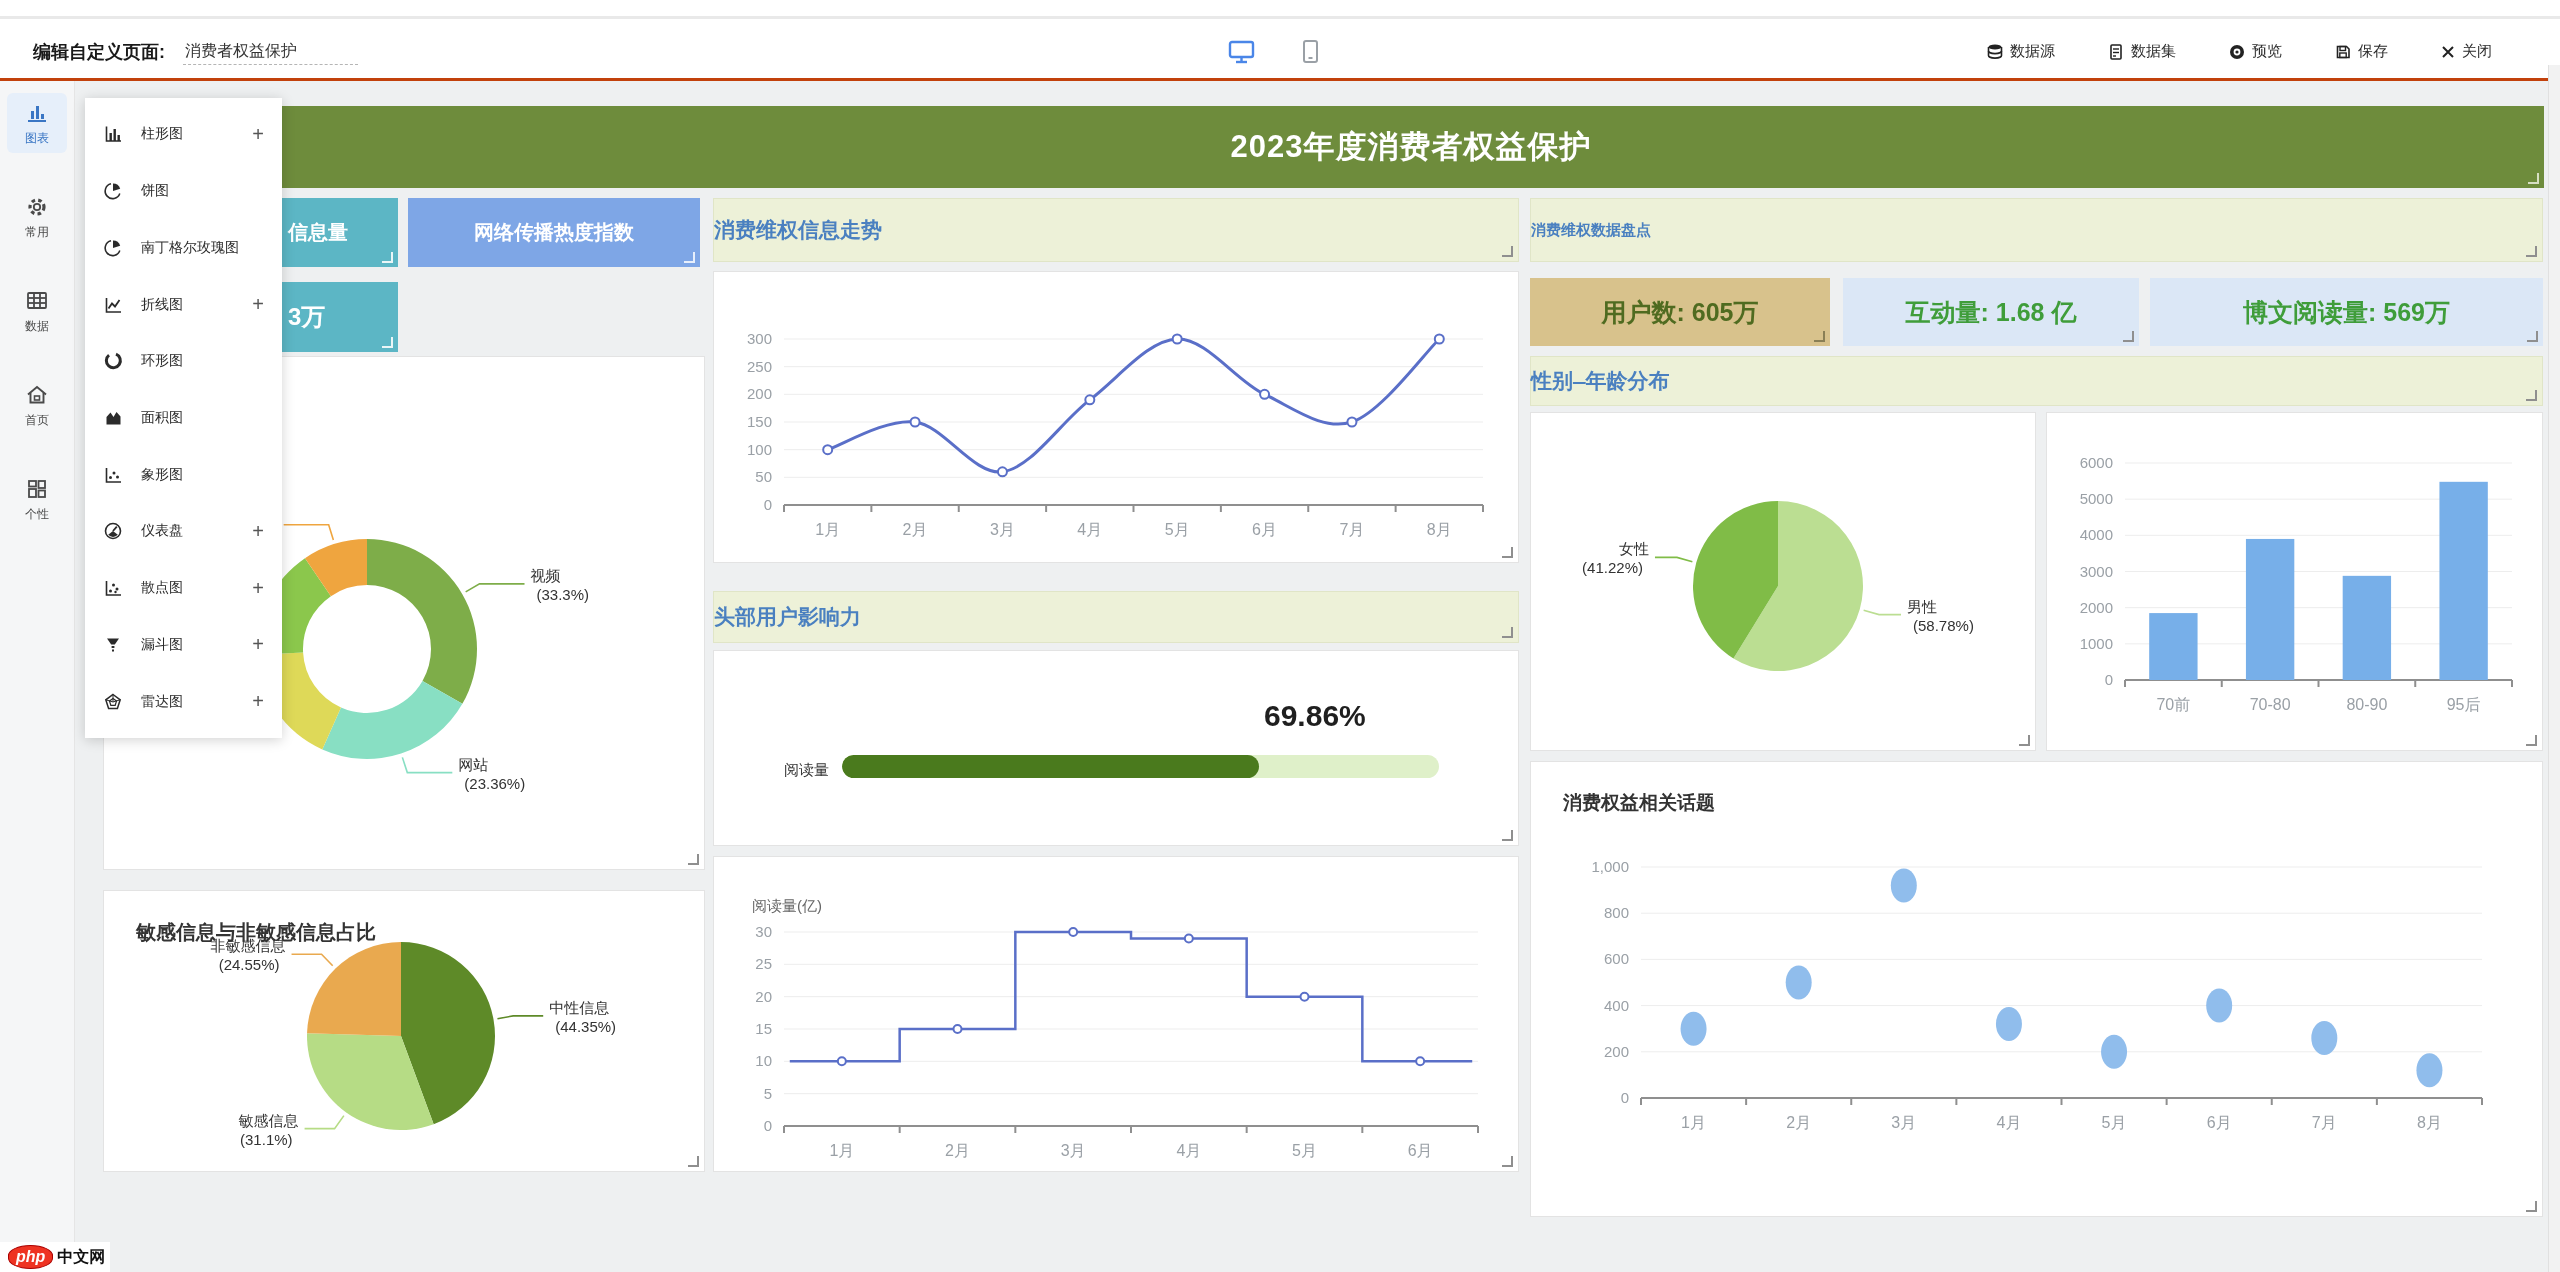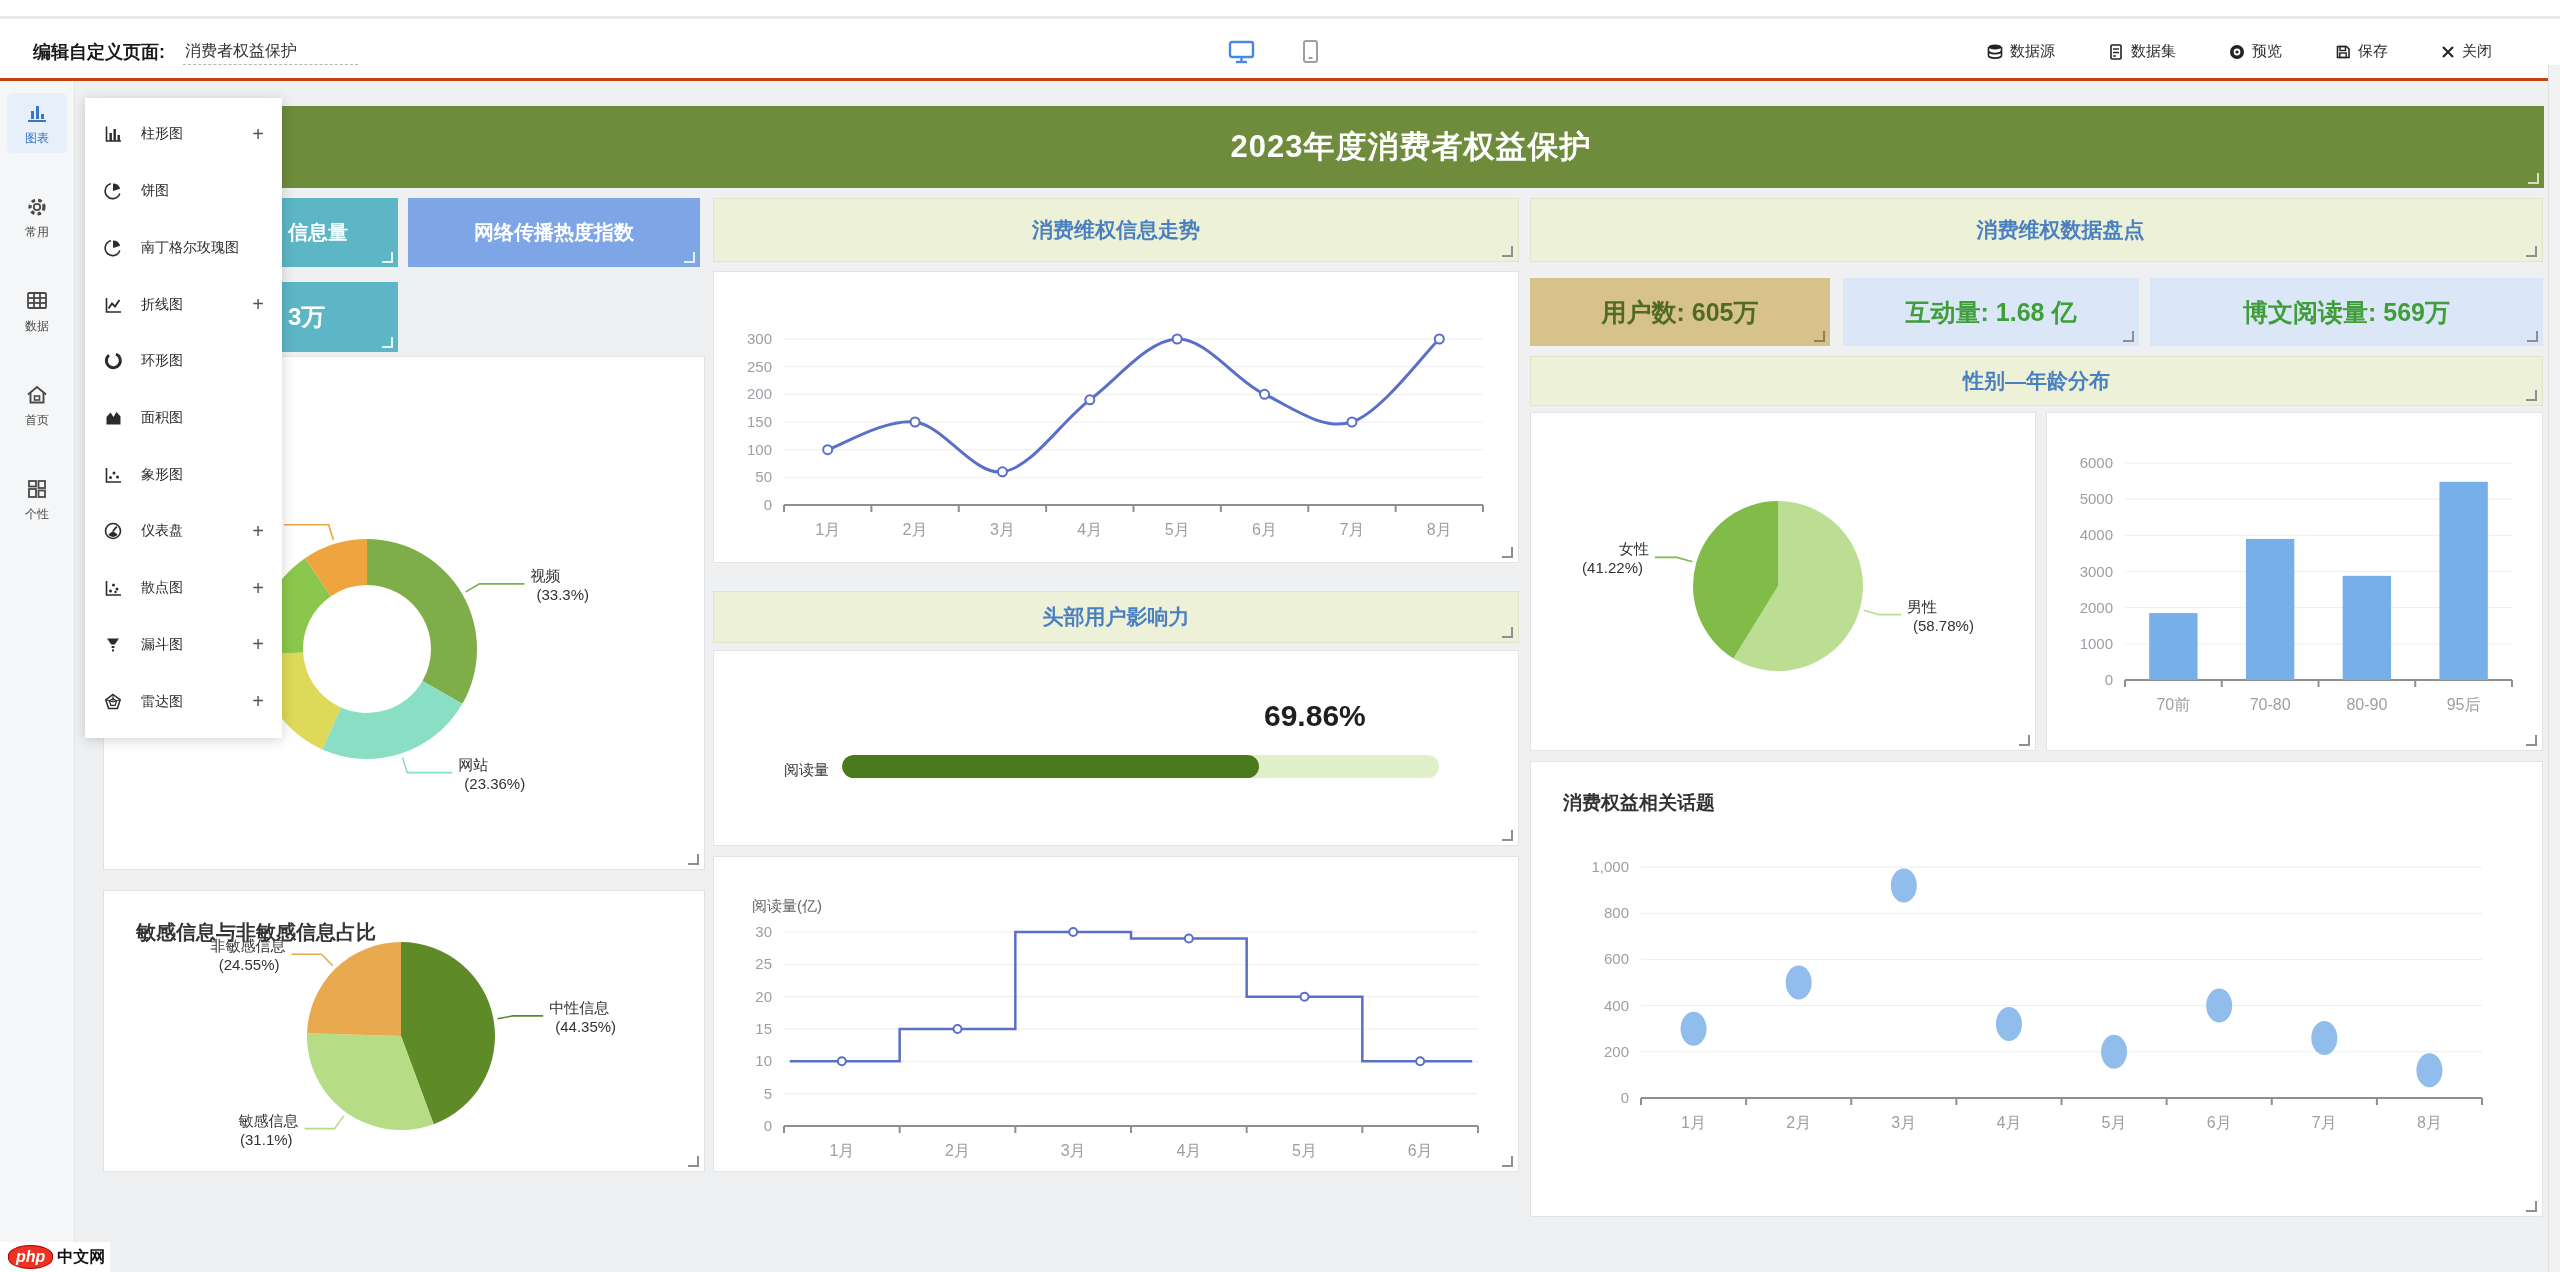--- a/index.html
+++ b/index.html
@@ -33,21 +33,21 @@
     justify-content:space-around; padding:8px 0; }
   .menu-item { display:flex; align-items:center; padding:0 18px; height:46px; cursor:pointer; }
   .mi-label { flex:1; margin-left:18px; font-size:14px; color:#2b2b2b; }
   .plus { font-size:20px; color:#555; font-weight:400; }
 
   
   .canvas { position:absolute; left:75px; top:65px; right:0; bottom:0; background:#eef0f1; }
   .card { position:absolute; }
   .white-card { background:#fff; border:1px solid #e3e3e3; }
   .hdr-card { background:#edf1d8; border:1px solid #e0e5c7; display:flex; align-items:center;
-    justify-content:center; font-weight:bold; color:#4a80c0; cursor:pointer; }
+    font-weight:bold; color:#4a80c0; cursor:pointer;font-family:Liberation Mono, monospace; }
   .rh { position:absolute; right:5px; bottom:4px; width:11px; height:11px;
     border-right:2px solid #8f8f8f; border-bottom:2px solid #8f8f8f; }
   .banner { display:flex; align-items:center; justify-content:center; color:#fff;
     font-size:31px; font-weight:bold; letter-spacing:1px; cursor:pointer; }
   .mini { display:flex; align-items:center; justify-content:center; color:#fff; font-weight:bold; cursor:pointer; }
   .mini.hd { font-size:20px; }
   .mini.val { font-size:24px; }
   .mini.pad-hidden { justify-content:flex-start; padding-left:102px; }
   .stat-pill { display:flex; align-items:center; justify-content:center; font-size:25px;
     font-weight:bold; cursor:pointer; }
@@ -248,21 +248,21 @@
           <circle cx="288.4375" cy="199.8" r="4.5" fill="#fff" stroke="#5a6fc8" stroke-width="2"></circle>
           <circle cx="375.8125" cy="127.86666666666667" r="4.5" fill="#fff" stroke="#5a6fc8" stroke-width="2"></circle>
           <circle cx="463.1875" cy="67" r="4.5" fill="#fff" stroke="#5a6fc8" stroke-width="2"></circle>
           <circle cx="550.5625" cy="122.33333333333334" r="4.5" fill="#fff" stroke="#5a6fc8" stroke-width="2"></circle>
           <circle cx="637.9375" cy="150" r="4.5" fill="#fff" stroke="#5a6fc8" stroke-width="2"></circle>
           <circle cx="725.3125" cy="67" r="4.5" fill="#fff" stroke="#5a6fc8" stroke-width="2"></circle>
         </svg></div>
     <span class="rh"></span>
   </div>
 
-  <div class="card hdr-card" style="left:1455px; top:133px; width:1013px; height:64px; font-size:21px;padding-left:48px;">
+  <div class="card hdr-card" style="left:1455px; top:133px; width:1013px; height:64px; font-size:15px;">
     <span>消费维权数据盘点</span>
     <span class="rh"></span>
   </div>
   <div class="card stat-pill" style="left:1455px; top:213px; width:300px; height:68px; background:#d8c28c; color:#4f6b20;">
     <span>用户数: 605万</span>
     <span class="rh" style="border-color:#8a7f55;"></span>
   </div>
   <div class="card stat-pill" style="left:1768px; top:213px; width:296px; height:68px; background:#dbe7f6; color:#3f9d3a;">
     <span>互动量: 1.68 亿</span>
     <span class="rh"></span>

